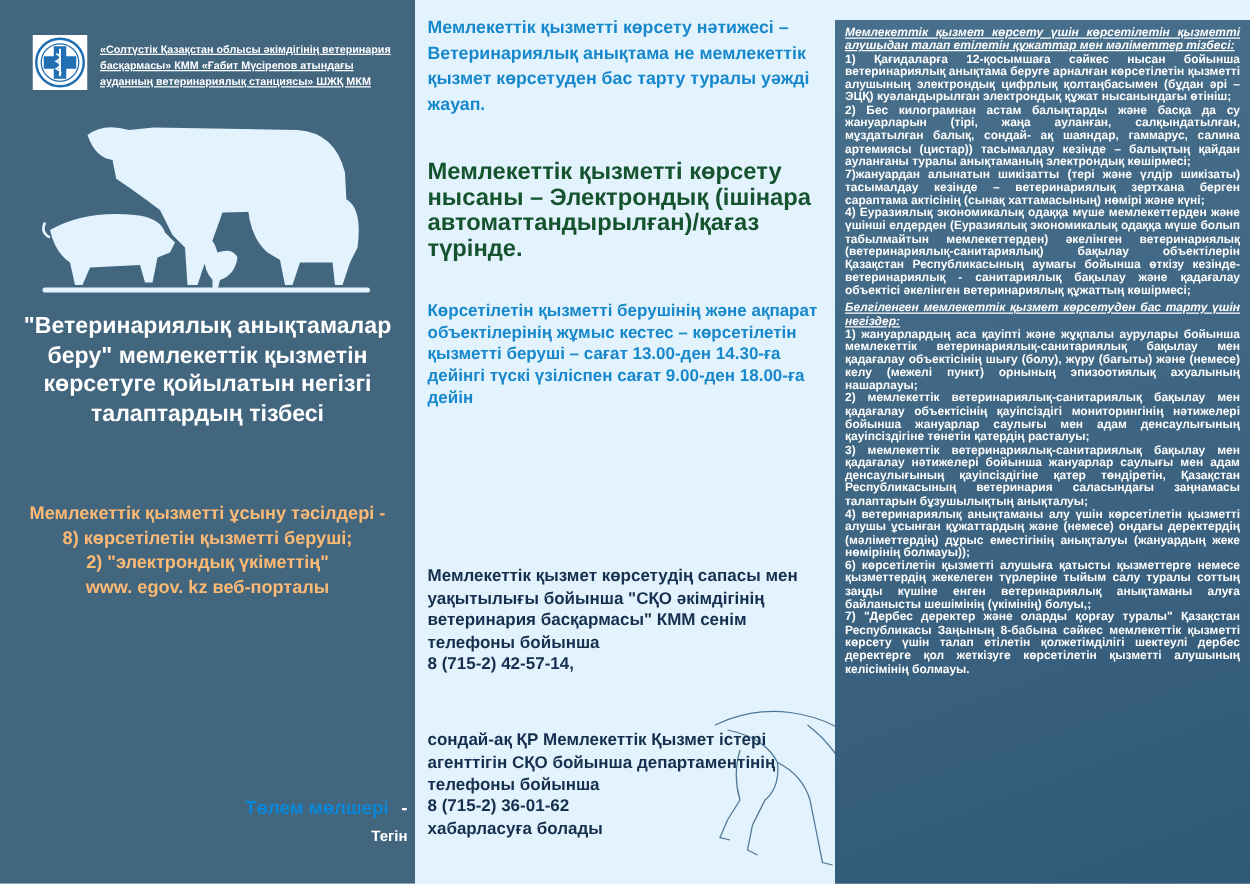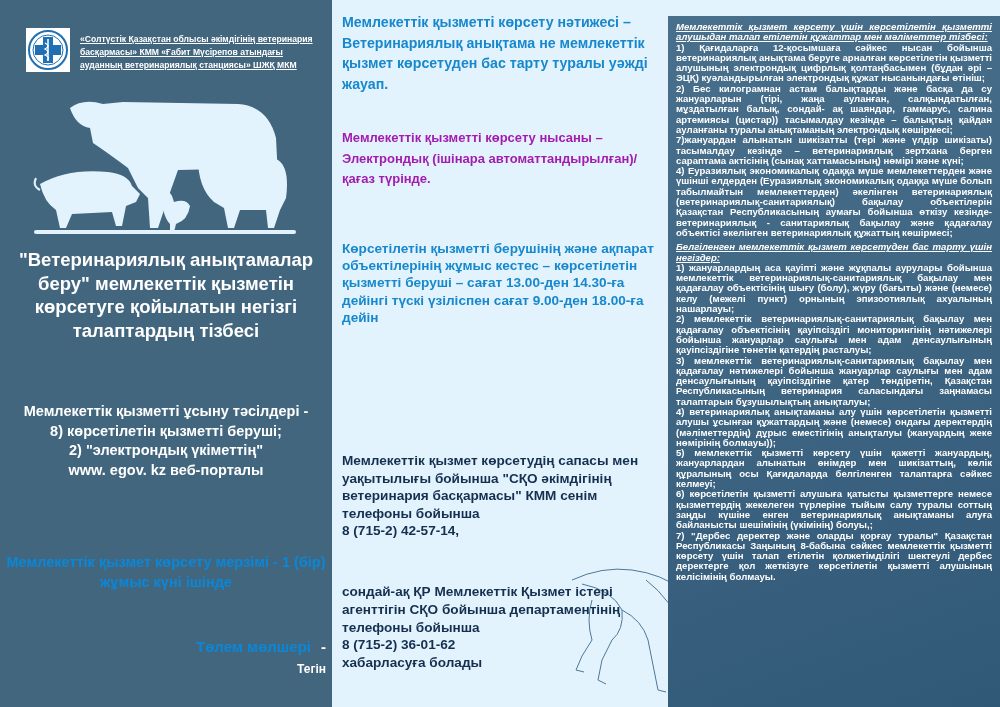--- a/index.html
+++ b/index.html
@@ -29,40 +29,40 @@
   }
   .animals { position: absolute; left: 28px; top: 98px; width: 272px; height: 150px; }
 
   .main-title {
     position: absolute; left: 10px; top: 248px; width: 312px; text-align: center;
     font-size: 18.5px; font-weight: bold; line-height: 23.5px; color: #fff;
     font-family: "Liberation Sans", sans-serif;
   }
   .methods {
     position: absolute; left: 6px; top: 402px; width: 320px; text-align: center;
-    font-size: 14.5px; font-weight: bold; line-height: 19.5px; color: #ffffff;
+    font-size: 14.5px; font-weight: bold; line-height: 19.5px; color: #fdba74;
     font-family: "Liberation Sans", sans-serif;
   }
   .term {
     position: absolute; left: 6px; top: 553px; width: 320px; text-align: center;
     font-size: 14.5px; font-weight: bold; line-height: 19.5px; color: #0a87d6;
     font-family: "Liberation Sans", sans-serif;
   }
   .fee {
     position: absolute; left: 6px; top: 636px; width: 320px; text-align: right;
     font-size: 15px; font-weight: bold; line-height: 22px; color: #0a87d6;
     font-family: "Liberation Sans", sans-serif;
   }
   .fee .dash { color: #fff; margin-left: 10px; }
   .fee .val { display: block; color: #fff; font-size: 12px; }
 
   
   .mid-block { position: absolute; left: 10px; width: 316px; text-align: left; font-family: "Liberation Sans", sans-serif; }
   .result { top: 12px; color: #1788cc; font-size: 14.2px; font-weight: bold; line-height: 20.5px; }
-  .form { top: 128px; color: #a21caf; font-size: 13px; font-weight: bold; line-height: 20.5px; }
+  .form { top: 128px; color: #14532d; font-size: 19px; font-weight: bold; line-height: 20.5px; }
   .schedule { top: 240px; color: #1788cc; font-size: 13.6px; font-weight: bold; line-height: 17.2px; }
   .queue { top: 370px; color: #1e91d4; font-size: 13.2px; line-height: 16.5px; }
   .quality { top: 452px; color: #15304f; font-size: 13.6px; font-weight: bold; line-height: 17.5px; }
   .also { top: 583px; color: #15304f; font-size: 13.6px; font-weight: bold; line-height: 17.8px; }
   .horse { position: absolute; left: 230px; top: 560px; width: 120px; height: 140px; opacity: 0.9; }
 
   
   .r-text {
     position: absolute; left: 8px; top: 6px; width: 316px;
     font-family: "Liberation Sans", sans-serif; font-size: 9.6px; line-height: 10.3px;
@@ -107,21 +107,20 @@
 
   <div class="main-title">"Ветеринариялық анықтамалар беру" мемлекеттік қызметін көрсетуге қойылатын негізгі талаптардың тізбесі</div>
 
   <div class="methods">
     <div>Мемлекеттік қызметті ұсыну тәсілдері -</div>
     <div>8) көрсетілетін қызметті беруші;</div>
     <div>2) "электрондық үкіметтің"</div>
     <div>www. egov. kz веб-порталы</div>
   </div>
 
-  <div class="term">Мемлекеттік қызмет көрсету мерзімі - 1 (бір) жұмыс күні ішінде</div>
 
   <div class="fee">
     <span>Төлем мөлшері</span><span class="dash">-</span>
     <span class="val">Тегін</span>
   </div>
 </div>
 
 <div class="col-mid">
   <div class="mid-block result">Мемлекеттік қызметті көрсету нәтижесі – Ветеринариялық анықтама не мемлекеттік қызмет көрсетуден бас тарту туралы уәжді жауап.</div>
   <div class="mid-block form">Мемлекеттік қызметті көрсету нысаны – Электрондық (ішінара автоматтандырылған)/қағаз түрінде.</div>
@@ -152,17 +151,16 @@
     <span class="r-item">1) Қағидаларға 12-қосымшаға сәйкес нысан бойынша ветеринариялық анықтама беруге арналған көрсетілетін қызметті алушының электрондық цифрлық қолтаңбасымен (бұдан әрі – ЭЦҚ) куәландырылған электрондық құжат нысанындағы өтініш;</span>
     <span class="r-item">2) Бес килограмнан астам балықтарды және басқа да су жануарларын (тірі, жаңа ауланған, салқындатылған, мұздатылған балық, сондай- ақ шаяндар, гаммарус, салина артемиясы (цистар)) тасымалдау кезінде – балықтың қайдан ауланғаны туралы анықтаманың электрондық көшірмесі;</span>
     <span class="r-item">7)жануардан алынатын шикізатты (тері және үлдір шикізаты) тасымалдау кезінде – ветеринариялық зертхана берген сараптама актісінің (сынақ хаттамасының) нөмірі және күні;</span>
     <span class="r-item">4) Еуразиялық экономикалық одаққа мүше мемлекеттерден және үшінші елдерден (Еуразиялық экономикалық одаққа мүше болып табылмайтын мемлекеттерден) әкелінген ветеринариялық (ветеринариялық-санитариялық) бақылау объектілерін Қазақстан Республикасының аумағы бойынша өткізу кезінде-ветеринариялық - санитариялық бақылау және қадағалау объектісі әкелінген ветеринариялық құжаттың көшірмесі;</span>
     <span class="r-gap"></span>
     <span class="r-head">Белгіленген мемлекеттік қызмет көрсетуден бас тарту үшін негіздер:</span>
     <span class="r-item">1) жануарлардың аса қауіпті және жұқпалы аурулары бойынша мемлекеттік ветеринариялық-санитариялық бақылау мен қадағалау объектісінің шығу (болу), жүру (бағыты) және (немесе) келу (межелі пункт) орнының эпизоотиялық ахуалының нашарлауы;</span>
     <span class="r-item">2) мемлекеттік ветеринариялық-санитариялық бақылау мен қадағалау объектісінің қауіпсіздігі мониторингінің нәтижелері бойынша жануарлар саулығы мен адам денсаулығының қауіпсіздігіне төнетін қатердің расталуы;</span>
     <span class="r-item">3) мемлекеттік ветеринариялық-санитариялық бақылау мен қадағалау нәтижелері бойынша жануарлар саулығы мен адам денсаулығының қауіпсіздігіне қатер төндіретін, Қазақстан Республикасының ветеринария саласындағы заңнамасы талаптарын бұзушылықтың анықталуы;</span>
     <span class="r-item">4) ветеринариялық анықтаманы алу үшін көрсетілетін қызметті алушы ұсынған құжаттардың және (немесе) ондағы деректердің (мәліметтердің) дұрыс еместігінің анықталуы (жануардың жеке нөмірінің болмауы));</span>
-    <span class="r-item">5) мемлекеттік қызметті көрсету үшін қажетті жануардың, жануарлардан алынатын өнімдер мен шикізаттың, көлік құралының осы Қағидаларда белгіленген талаптарға сәйкес келмеуі;</span>
     <span class="r-item">6) көрсетілетін қызметті алушыға қатысты қызметтерге немесе қызметтердің жекелеген түрлеріне тыйым салу туралы соттың заңды күшіне енген ветеринариялық анықтаманы алуға байланысты шешімінің (үкімінің) болуы,;</span>
     <span class="r-item">7) "Дербес деректер және оларды қорғау туралы" Қазақстан Республикасы Заңының 8-бабына сәйкес мемлекеттік қызметті көрсету үшін талап етілетін қолжетімділігі шектеулі дербес деректерге қол жеткізуге көрсетілетін қызметті алушының келісімінің болмауы.</span>
   </div>
 </div>
 
 </body></html>

